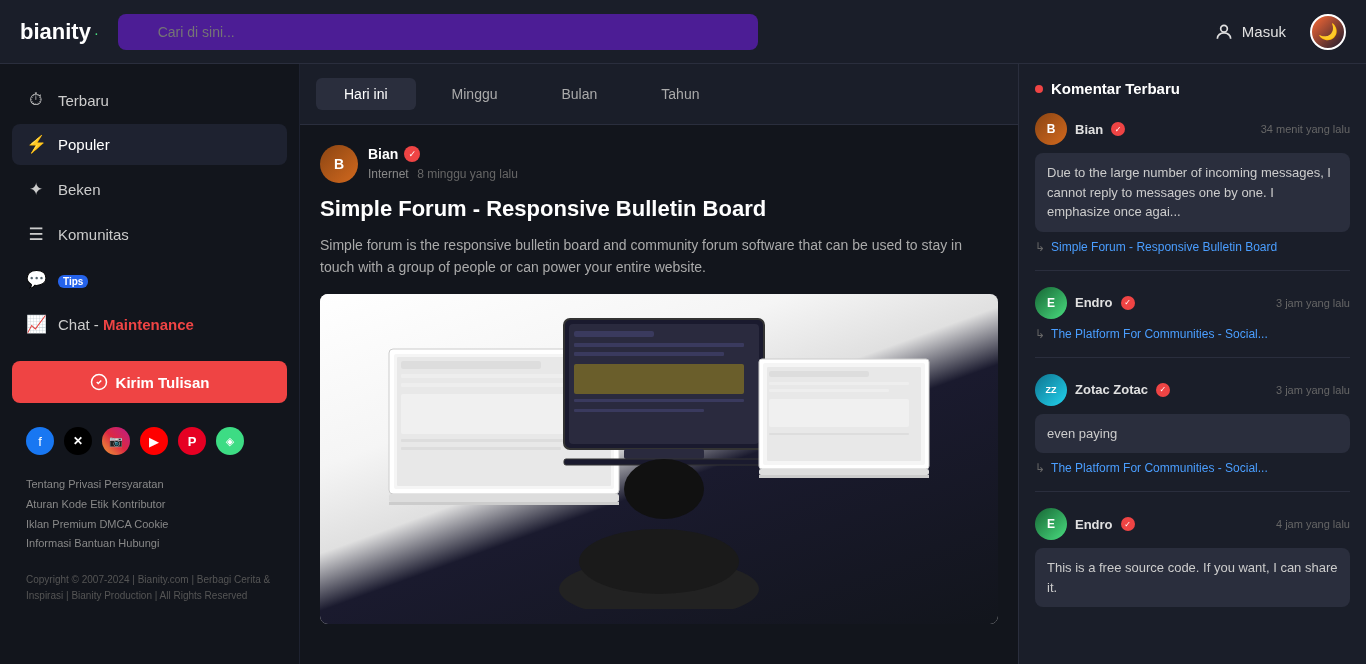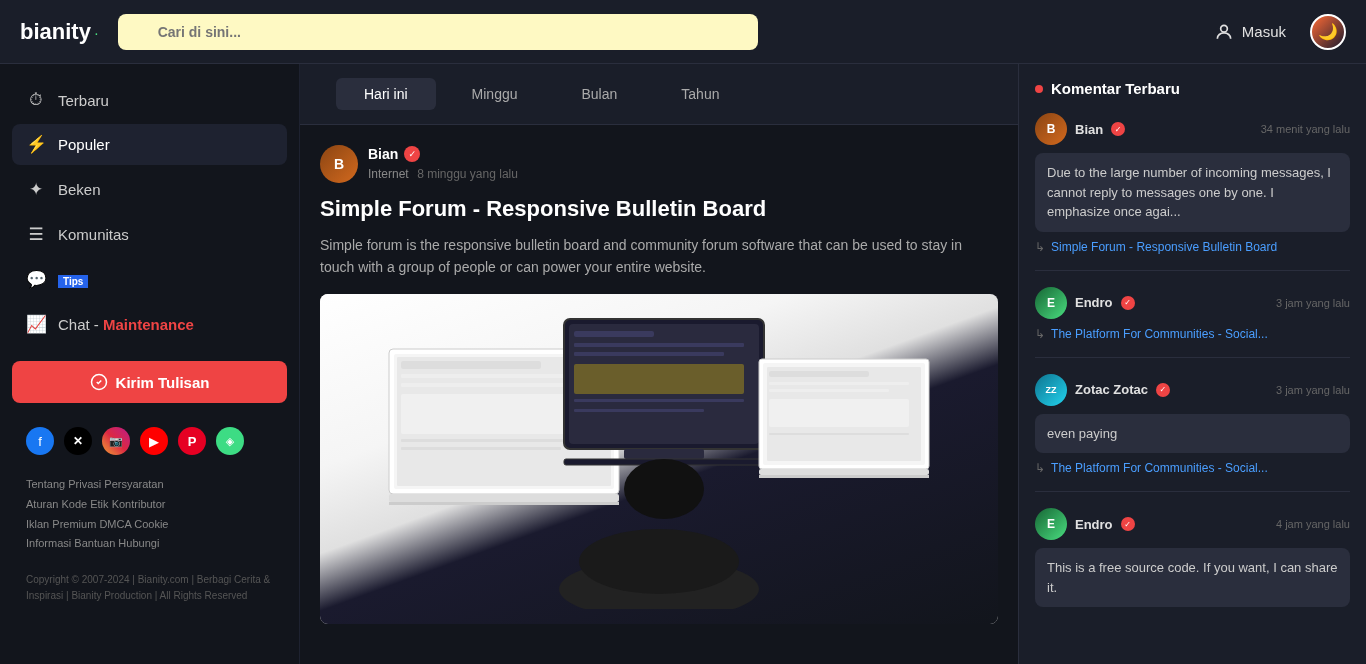--- a/index.html
+++ b/index.html
@@ -34,29 +34,28 @@
       text-decoration: none;
       flex-shrink: 0;
     }
     .logo-dot {
       color: #4ade80;
       font-size: 10px;
     }
     .search-bar {
       flex: 1;
       max-width: 640px;
-      background: #fef9c3;
+      background: #4c1d95;
       border: none;
       border-radius: 8px;
       padding: 10px 16px 10px 40px;
       color: #888;
       font-size: 14px;
       outline: none;
       position: relative;
-      font-weight: bold;
     }
     .search-wrapper {
       flex: 1;
       max-width: 640px;
       position: relative;
       display: flex;
       align-items: center;
     }
     .search-icon-wrap {
       position: absolute;
@@ -133,21 +132,21 @@
       font-size: 17px;
       width: 20px;
       text-align: center;
       flex-shrink: 0;
     }
     .tips-badge {
       background: #2563eb;
       color: #fff;
       font-size: 10px;
       padding: 1px 5px;
-      border-radius: 0;
+      border-radius: 6px;
       font-weight: 600;
     }
     .maintenance-text {
       color: #ef4444;
       font-weight: 600;
     }
     .kirim-btn {
       background: #ef4444;
       color: #fff;
       border: none;
@@ -226,21 +225,20 @@
       border-radius: 6px;
       font-size: 14px;
       font-weight: 500;
       cursor: pointer;
       color: #aaa;
       transition: all 0.15s;
     }
     .tab-item.active {
       background: #2a2e3d;
       color: #fff;
-      margin-left: 20px;
     }
 
     
     .article-card {
       padding: 20px 20px 0 20px;
     }
     .article-meta {
       display: flex;
       align-items: center;
       gap: 10px;

